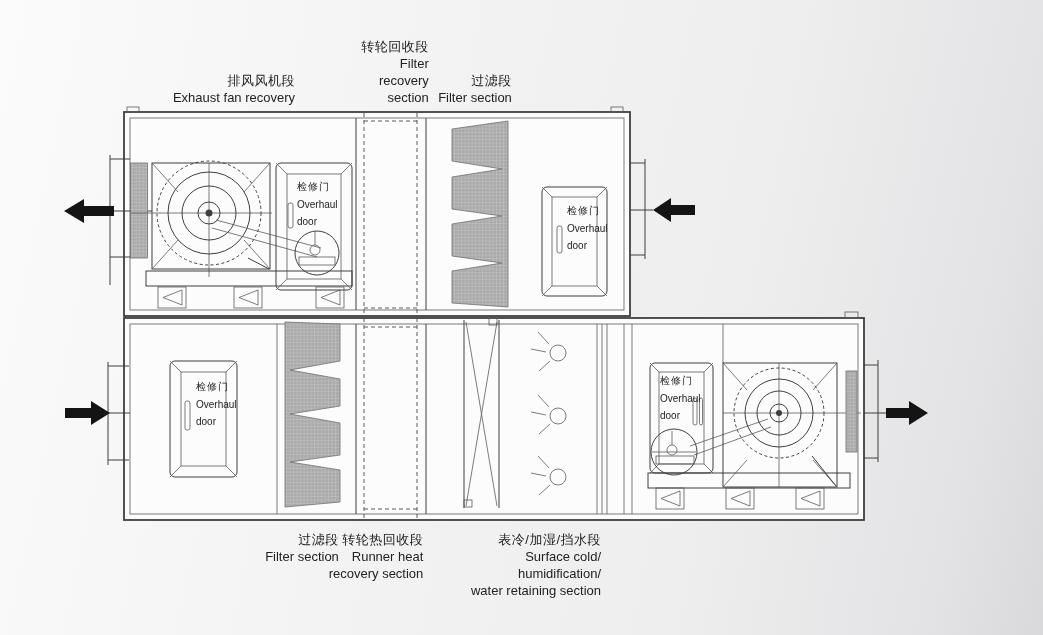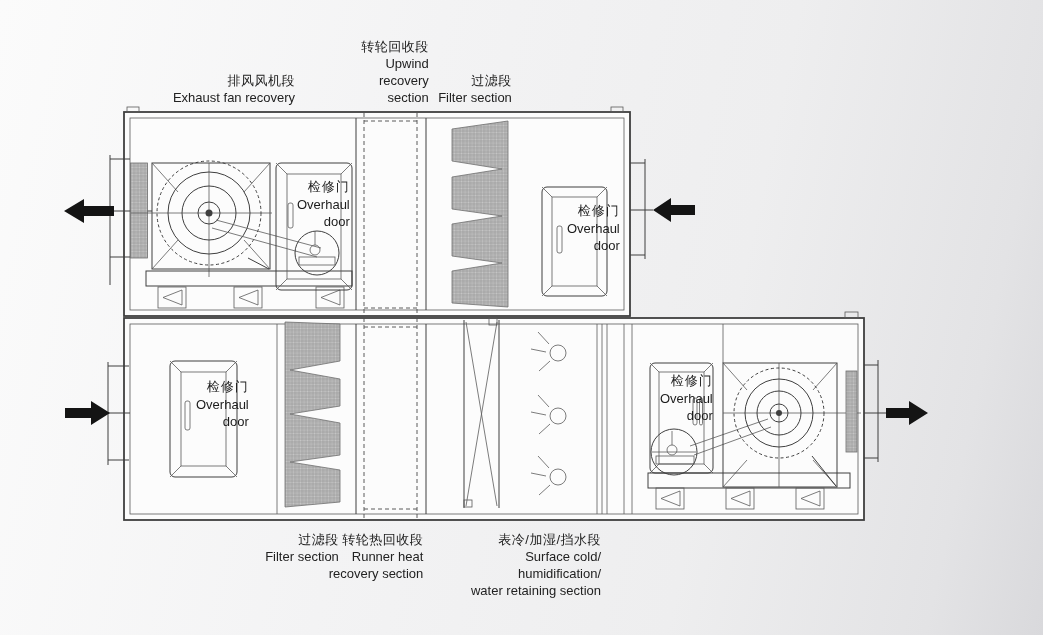--- a/index.html
+++ b/index.html
@@ -11,21 +11,21 @@
   }
   .stage svg{position:absolute;left:0;top:0}
   
   .lbl{position:absolute;transform:translateX(-50%);text-align:right;
        color:var(--text);font-size:13px;line-height:17px;white-space:nowrap}
   .lbl .en{white-space:pre-line;display:block}
   .lbl .zh{display:block;letter-spacing:.5px}
   .lbl-top{bottom:529px}
   .lbl-bot{top:531px}
   
-  .door-lbl{position:absolute;color:#1c1c1c;font-size:13px;line-height:17.5px;text-align:right}
+  .door-lbl{position:absolute;color:#1c1c1c;font-size:10px;line-height:17.5px;text-align:left}
   .door-lbl .en{white-space:pre-line;display:block}
   .door-lbl .zh{display:block;letter-spacing:1px}
   
   .ln{stroke:var(--line);fill:none;stroke-width:1}
   .bold{stroke-width:1.8}
   .thin{stroke:#5a5a5a;fill:none;stroke-width:.8}
   .dash{stroke:#4a4a4a;fill:none;stroke-width:.9;stroke-dasharray:4 3}
   .panel{fill:#fcfcfc}
   .mesh{fill:url(#mesh);stroke:#6e6e6e;stroke-width:.8}
   .arrow{fill:var(--arrow);stroke:none}
@@ -210,21 +210,21 @@
       <polygon class="arrow" points="928,413 909,401 909,408 886,408 886,418 909,418 909,425"></polygon>
     </g>
   </svg>
 
   <div class="lbl lbl-top" style="left:234px">
     <span class="zh">排风风机段</span>
     <span class="en">Exhaust fan recovery</span>
   </div>
   <div class="lbl lbl-top" style="left:395px">
     <span class="zh">转轮回收段</span>
-    <span class="en">Upwind
+    <span class="en">Filter
 recovery
 section</span>
   </div>
   <div class="lbl lbl-top" style="left:475px">
     <span class="zh">过滤段</span>
     <span class="en">Filter section</span>
   </div>
 
   <div class="lbl lbl-bot" style="left:302px">
     <span class="zh">过滤段</span>

